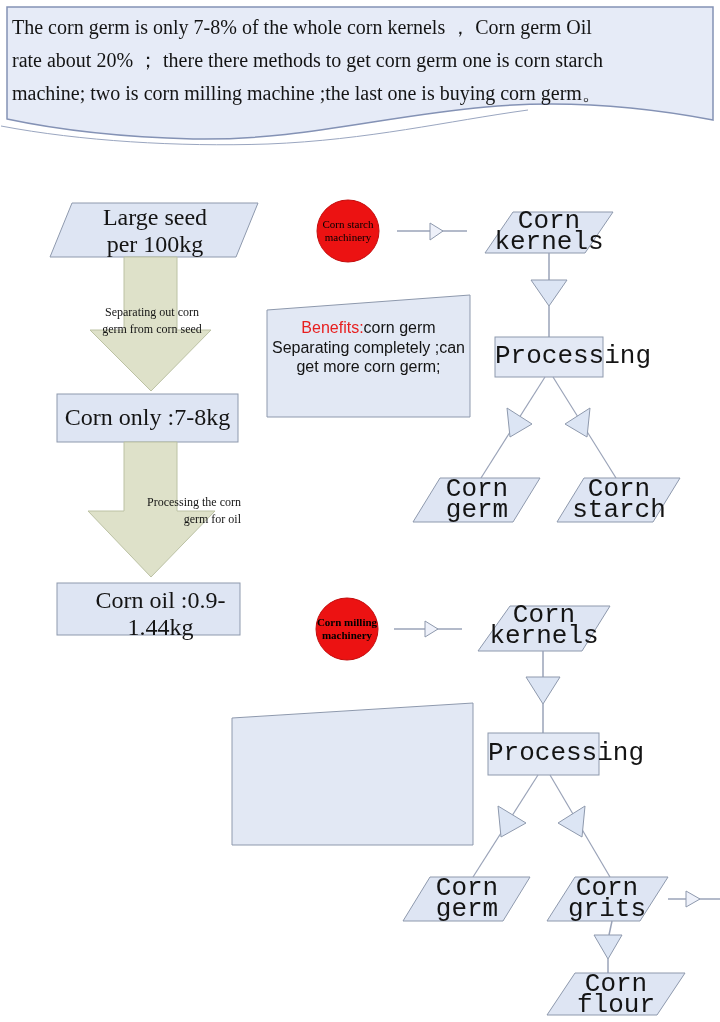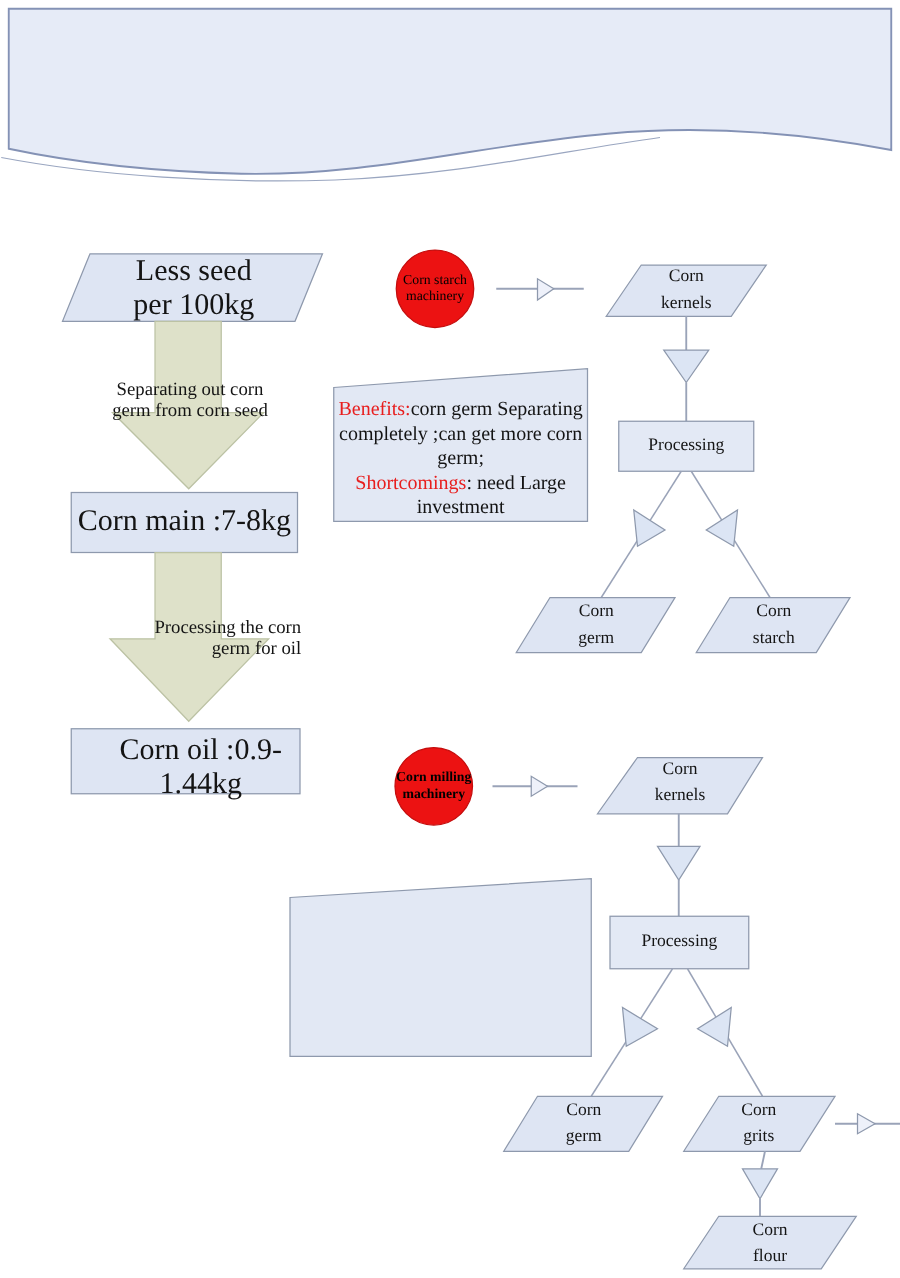--- a/index.html
+++ b/index.html
@@ -7,26 +7,26 @@
     position:relative;width:720px;height:1022px;background:#ffffff;overflow:hidden;
     font-family:"Liberation Serif","DejaVu Serif","DejaVu Sans",serif;color:#141414;
   }
   #shapes{position:absolute;left:0;top:0;}
   .t{
     position:absolute;white-space:pre-line;text-align:center;
     font-family:"Liberation Serif","DejaVu Serif","DejaVu Sans",serif;color:#141414;
   }
   .banner-text{font-size:20px;line-height:33px;text-align:left;white-space:pre-line;}
   .big{font-size:24px;line-height:27px;}
-  .node{font-size:14px;line-height:21px;}
-  .caption{font-size:15px;line-height:17px;}
+  .node{font-size:26px;line-height:21px;font-family:Liberation Mono, monospace;}
+  .caption{font-size:12px;line-height:17px;}
   .badge-text{font-size:11px;line-height:13px;color:#000;}
   .benefits{
     position:absolute;font-size:16px;line-height:19.5px;text-align:center;
-    font-family:Liberation Serif, serif;color:#141414;
+    font-family:Liberation Sans, sans-serif;color:#141414;
   }
   .benefits p{margin:0;}
   .red{color:#e81e1e;}
 </style>
 </head>
 <body>
 
 <div id="stage">
 
   <svg id="shapes" width="720" height="1022" viewBox="0 0 720 1022">
@@ -72,43 +72,45 @@
     <polygon points="575,877 668,877 640,921 547,921" fill="#dee5f3" stroke="#8e99ad"></polygon>
     <line x1="668" y1="899" x2="720" y2="899" stroke="#9aa3b8" stroke-width="1.5"></line>
     <polygon points="686,891 686,907 700,899" fill="#eef1fa" stroke="#8e99ad"></polygon>
     <line x1="612" y1="921" x2="609" y2="935" stroke="#9aa3b8" stroke-width="1.5"></line>
     <polygon points="594,935 622,935 608,959" fill="#dce5f4" stroke="#8e99ad"></polygon>
     <line x1="608" y1="959" x2="608" y2="973" stroke="#9aa3b8" stroke-width="1.5"></line>
     <polygon points="575,973 685,973 657,1015 547,1015" fill="#dee5f3" stroke="#8e99ad"></polygon>
     <polygon points="232,718 473,703 473,845 232,845" fill="#e2e8f4" stroke="#8e99ad"></polygon>
   </svg>
 
+  <div class="t banner-text" style="left:12px;top:11px;width:700px;">The corn germ is only 7-8% of  the  whole corn kernels ，  Corn germ Oil
+rate  about 20% ；  there there  methods to get corn germ one is corn starch
+machine; two is corn milling machine ;the last one is buying corn germ。</div>
 
-  <div class="t big" style="left:60px;top:204px;width:190px;">Less seed
+  <div class="t big" style="left:60px;top:204px;width:190px;">Large seed
 per 100kg</div>
   <div class="t caption" style="left:58px;top:304px;width:188px;">Separating out corn
 germ from corn seed</div>
-  <div class="t big" style="left:57px;top:404px;width:181px;">Corn main :7-8kg</div>
+  <div class="t big" style="left:57px;top:404px;width:181px;">Corn only :7-8kg</div>
   <div class="t caption" style="left:58px;top:494px;width:183px;text-align:right;">Processing the corn
 germ for oil</div>
   <div class="t big" style="left:57px;top:587px;width:207px;">Corn oil :0.9-
 1.44kg</div>
 
   <div class="t badge-text" style="left:317px;top:218px;width:62px;">Corn starch
 machinery</div>
   <div class="t node" style="left:489px;top:211px;width:120px;">Corn
 kernels</div>
   <div class="t node" style="left:495px;top:346px;width:108px;">Processing</div>
   <div class="t node" style="left:421px;top:479px;width:112px;">Corn
 germ</div>
   <div class="t node" style="left:563px;top:479px;width:112px;">Corn
 starch</div>
   <div class="benefits" style="left:267px;top:318px;width:203px;">
     <p><span class="red">Benefits:</span><span>corn germ Separating completely ;can get  more corn germ;</span></p>
-    <p><span class="red">Shortcomings</span><span>: need Large investment</span></p>
   </div>
 
   <div class="t badge-text" style="left:315px;top:616px;width:64px;font-weight:bold;">Corn milling
 machinery</div>
   <div class="t node" style="left:484px;top:605px;width:120px;">Corn
 kernels</div>
   <div class="t node" style="left:488px;top:743px;width:111px;">Processing</div>
   <div class="t node" style="left:411px;top:878px;width:112px;">Corn
 germ</div>
   <div class="t node" style="left:551px;top:878px;width:112px;">Corn

